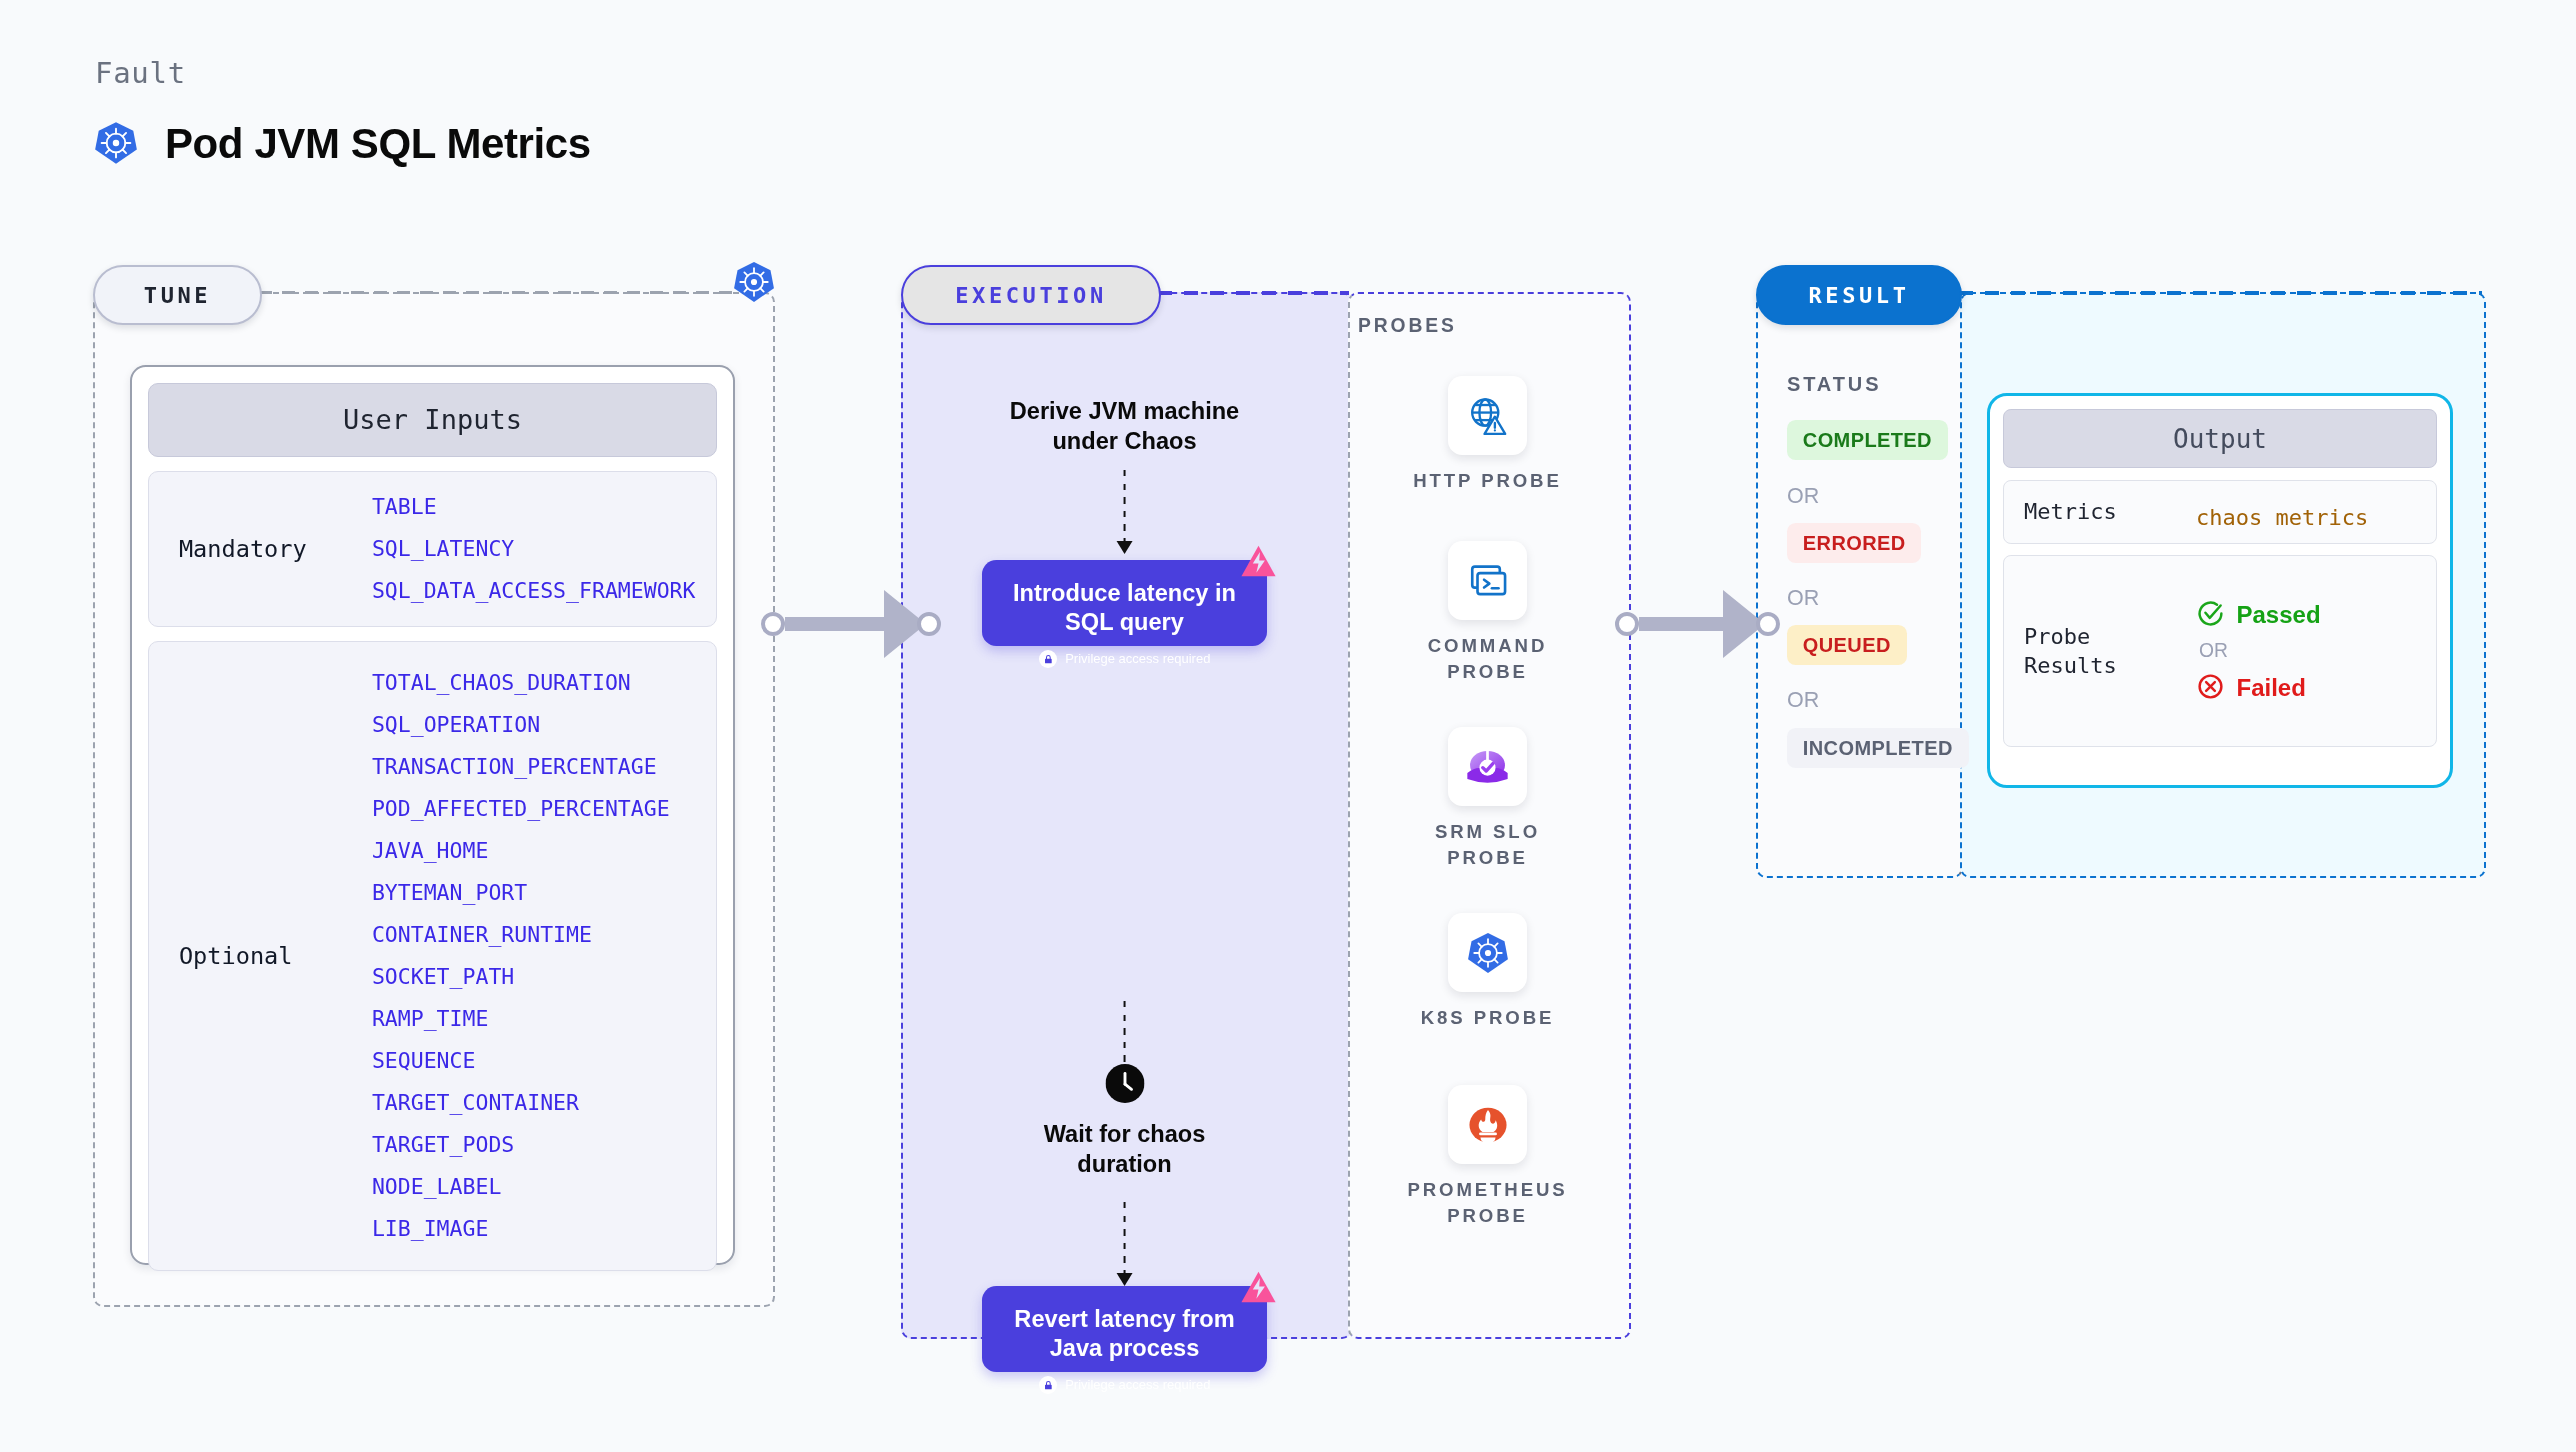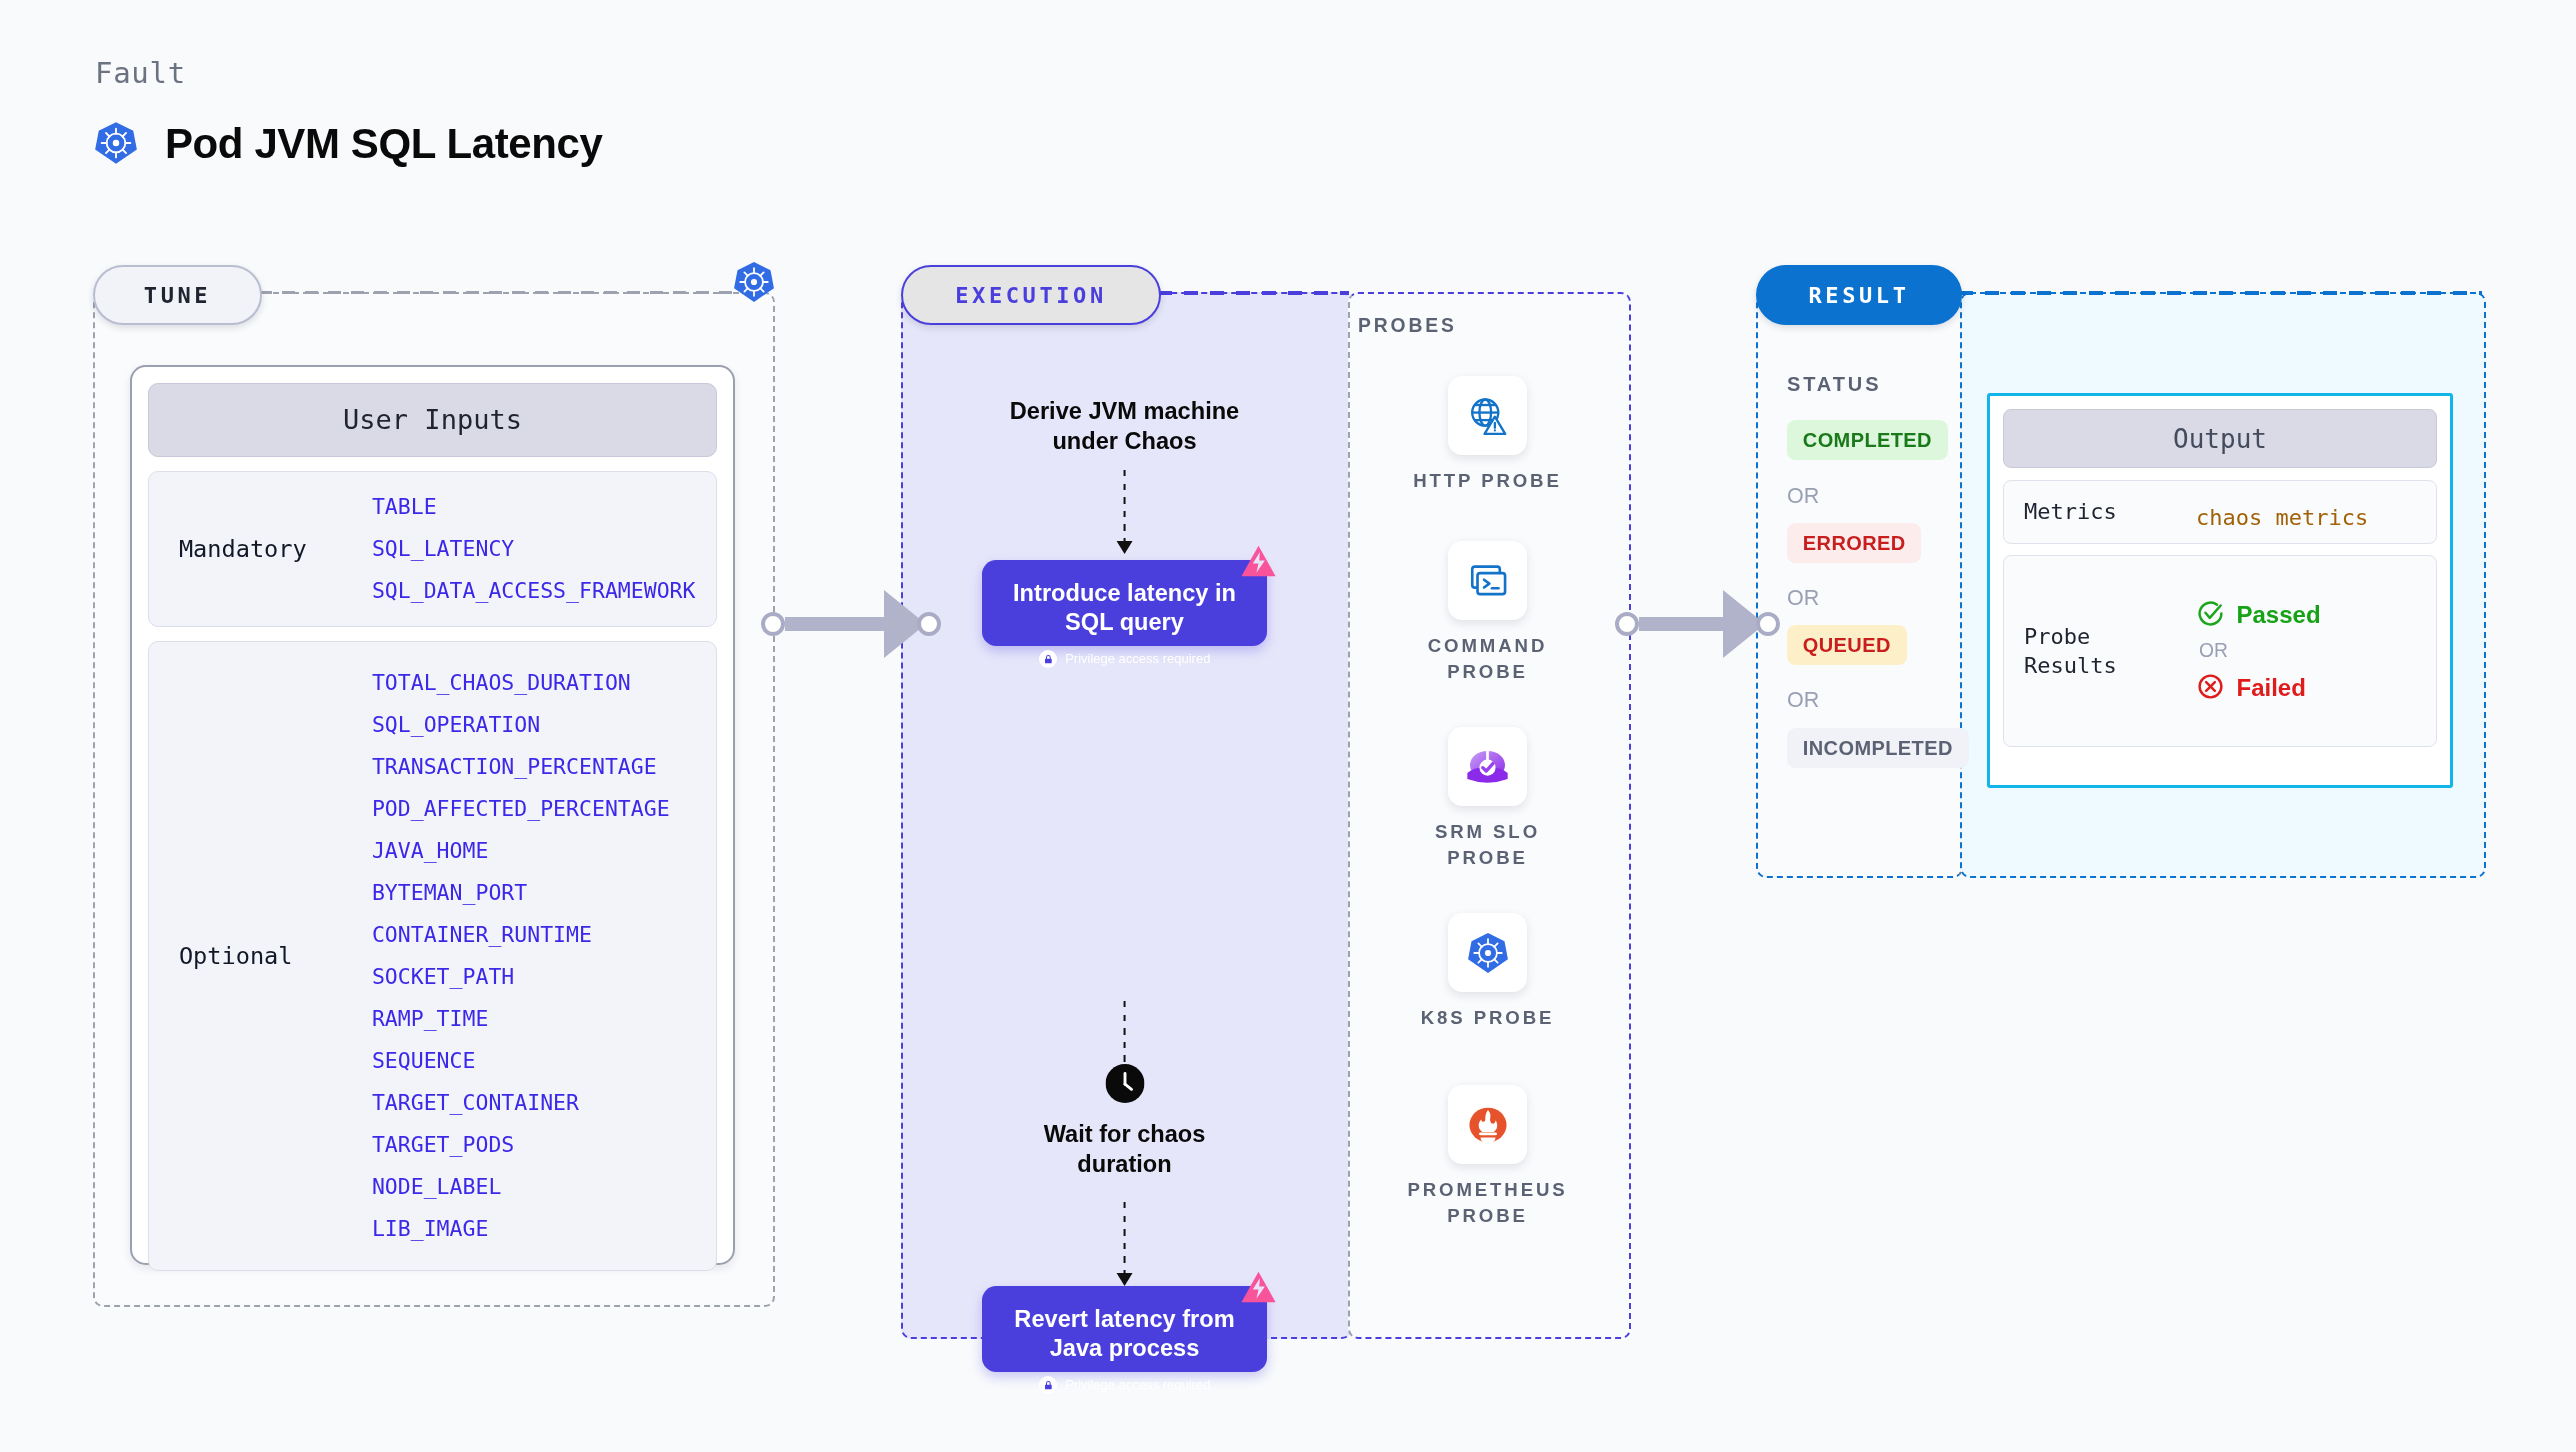--- a/index.html
+++ b/index.html
@@ -201,21 +201,21 @@
   #or0{top:484px;}
   #sb1{top:523px;background:#fdecec;color:#c81e1e;}
   #or1{top:586px;}
   #sb2{top:625px;background:#fdefc7;color:#c81e1e;}
   #or2{top:688px;}
   #sb3{top:728px;background:#f1f2f7;color:#5b6273;}
 
   
   #output-card{
     position:absolute;left:1987px;top:393px;width:466px;height:395px;
-    background:#ffffff;border:3.6px solid #10b6e8;border-radius:3px;
+    background:#ffffff;border:3.6px solid #10b6e8;border-radius:20px;
     padding:13px;box-sizing:border-box;
   }
   #output-header{
     height:57px;background:#d9dae6;border:1.4px solid #c7c9da;border-radius:7.9px;
     display:flex;align-items:center;justify-content:center;
     font-family:"DejaVu Sans Mono","Liberation Mono",monospace;
     font-size:26px;color:#444b5d;
   }
   .out-block{
     margin-top:11.5px;background:#fafbfd;border:1.4px solid #dfe2ea;border-radius:7.9px;
@@ -254,21 +254,21 @@
         <line x1="32" y1="45" x2="32" y2="52"></line>
         <line x1="12" y1="32" x2="19" y2="32"></line>
         <line x1="45" y1="32" x2="52" y2="32"></line>
         <line x1="18" y1="18" x2="23" y2="23"></line>
         <line x1="41" y1="41" x2="46" y2="46"></line>
         <line x1="46" y1="18" x2="41" y2="23"></line>
         <line x1="23" y1="41" x2="18" y2="46"></line>
       </g>
     </svg>
   </span>
-  <span id="title-text">Pod JVM SQL Latency</span>
+  <span id="title-text">Pod JVM SQL Metrics</span>
 </div>
 
 <div class="region" id="region-tune"></div>
 <div class="region" id="region-exec"></div>
 <div class="region" id="region-probes"></div>
 <div class="region" id="region-status"></div>
 <div class="region" id="region-output"></div>
 
 <div id="tune-connector"></div>
 <div id="exec-connector"></div>

